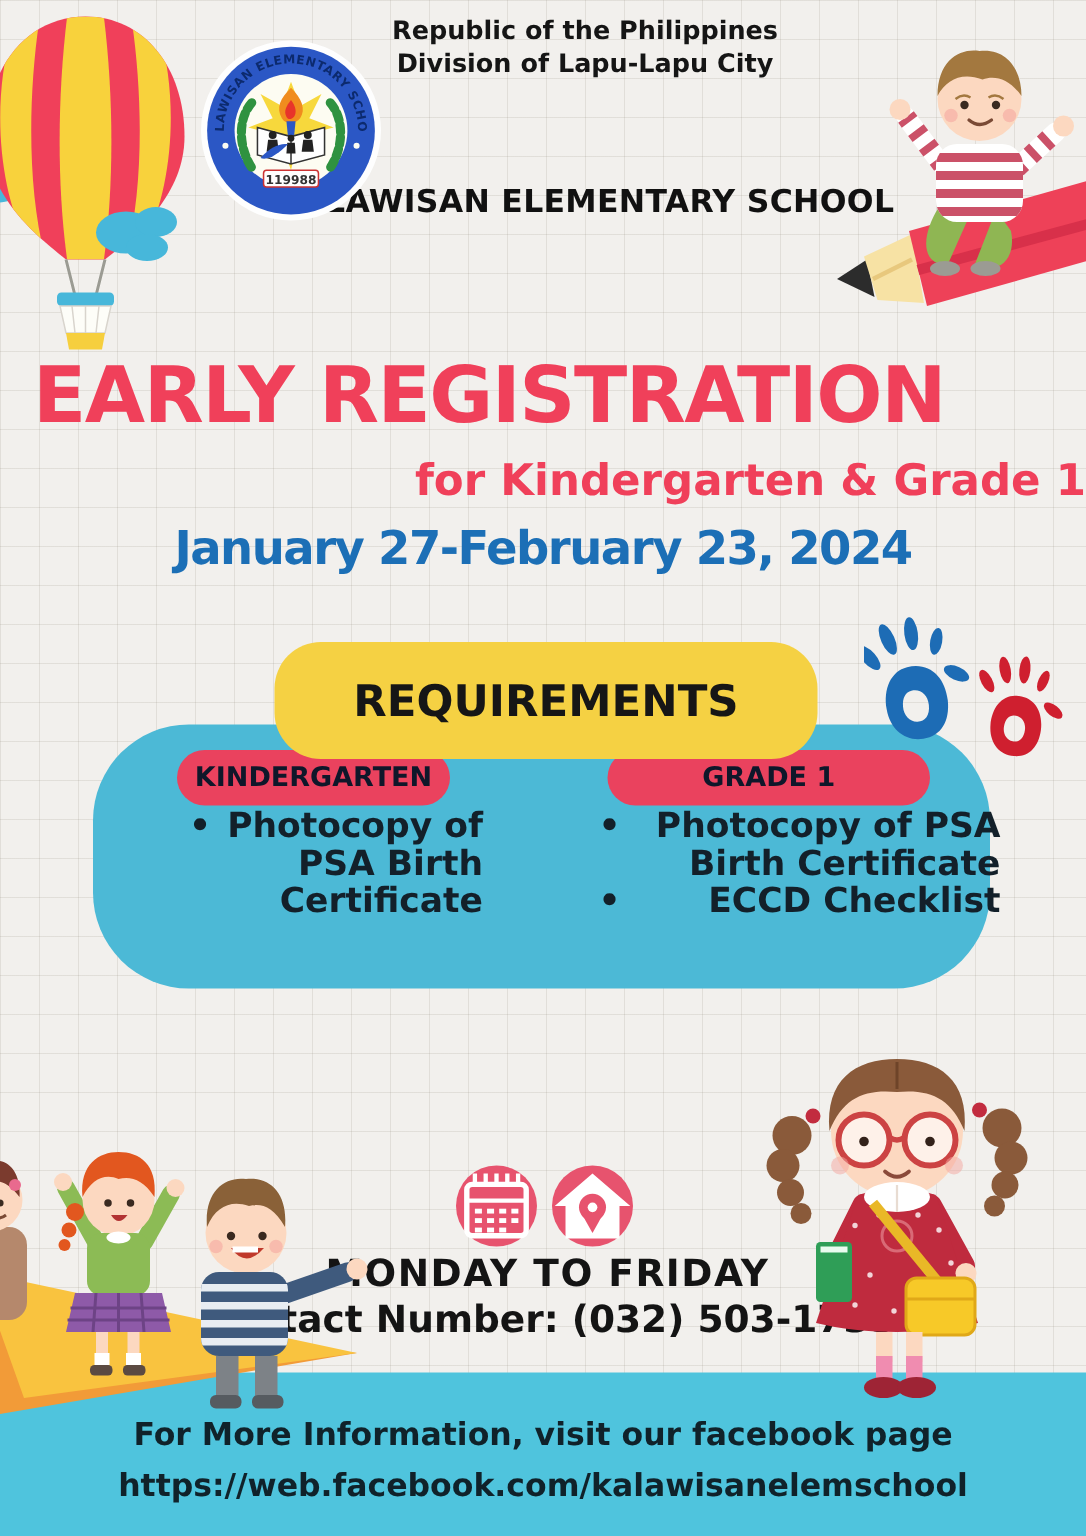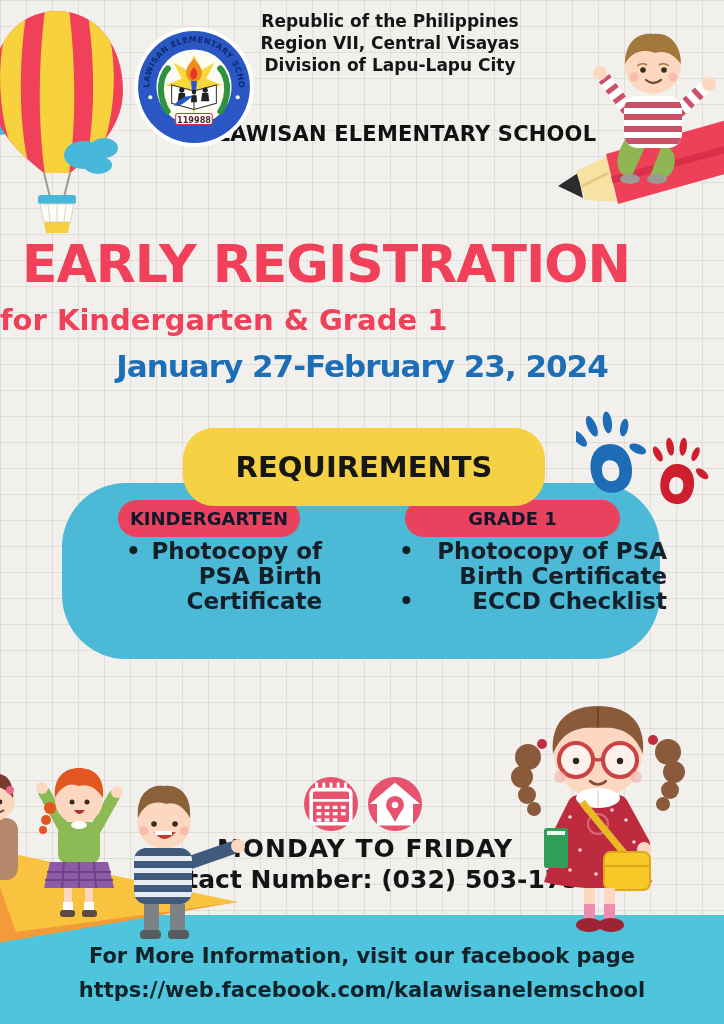--- a/index.html
+++ b/index.html
@@ -17,21 +17,21 @@
   
   .header-text{left:170px;top:10px;width:440px;text-align:center;line-height:22px;
     font-size:17px;font-weight:bold;color:#151515;}
   .header-text .line{height:22px;}
   .school-name{left:60px;top:122px;width:660px;text-align:center;font-size:21px;
     font-weight:bold;letter-spacing:0.2px;color:#111;}
   .logo{left:133px;top:26px;width:122px;height:122px;}
   
   .title-main{left:0;top:234px;width:652px;text-align:center;font-size:52px;font-weight:bold;
     color:#f0405a;letter-spacing:-1px;}
-  .title-audience{left:0;top:303px;width:724px;text-align:left;font-size:29px;font-weight:bold;color:#f0405a;}
+  .title-audience{left:0;top:303px;width:724px;text-align:right;font-size:29px;font-weight:bold;color:#f0405a;}
   .title-period{left:0;top:348px;width:724px;text-align:center;font-size:31px;font-weight:bold;
     color:#1c6fb6;letter-spacing:-1px;}
   
   .req-pill{left:183px;top:428px;width:362px;height:78px;border-radius:31px;background:#f5d143;
     display:flex;align-items:center;justify-content:center;font-size:29px;font-weight:bold;color:#161616;z-index:3;}
   .req-panel{left:62px;top:483px;width:598px;height:176px;border-radius:64px;background:#4cb9d6;z-index:2;}
   .grade-pill{position:absolute;height:37px;border-radius:19px;background:#ea425e;
     display:flex;align-items:center;justify-content:center;font-size:18px;font-weight:bold;color:#0f172a;}
   .pill-k{left:56px;top:17px;width:182px;}
   .pill-g1{left:343px;top:17px;width:215px;}
@@ -60,21 +60,20 @@
   .girl{left:500px;top:682px;width:195px;height:252px;z-index:5;}
   svg{display:block;width:100%;height:100%;}
 </style>
 </head>
 <body>
 
 <div class="poster">
 
   <div class="abs header-text">
     <div class="line">Republic of the Philippines</div>
-    <div class="line">Region VII, Central Visayas</div>
     <div class="line">Division of Lapu-Lapu City</div>
   </div>
   <div class="abs school-name">KALAWISAN ELEMENTARY SCHOOL</div>
 
   <div class="abs logo">
     <svg viewBox="0 0 120 120">
       <circle cx="60" cy="60" r="59" fill="#fefefe"></circle>
       <circle cx="60" cy="60" r="55" fill="#2b57c5"></circle>
       <circle cx="60" cy="60" r="37" fill="#fdfcf2"></circle>
       <path id="lgarc" d="M 16,60 A 44,44 0 0 1 104,60" fill="none"></path>

